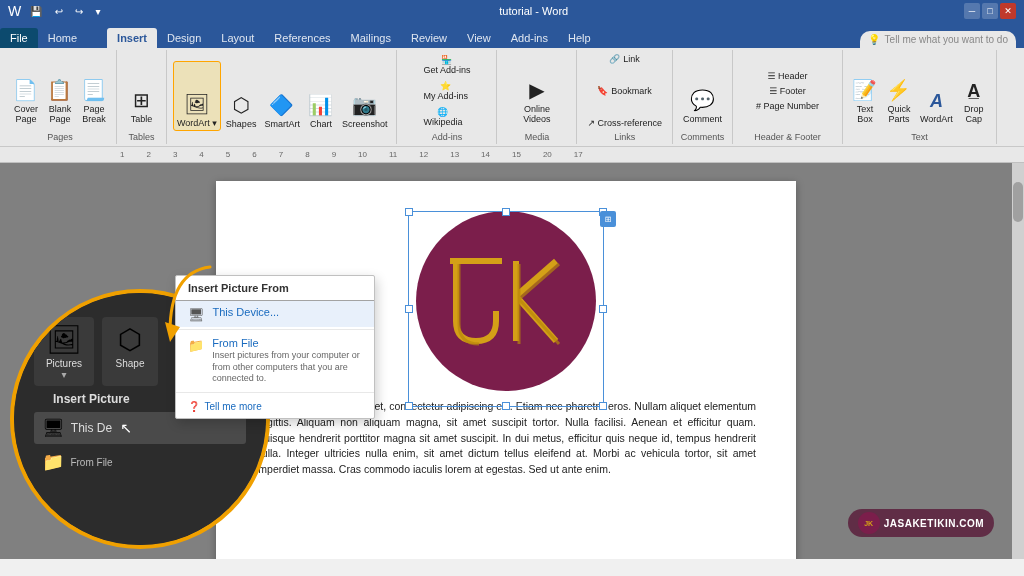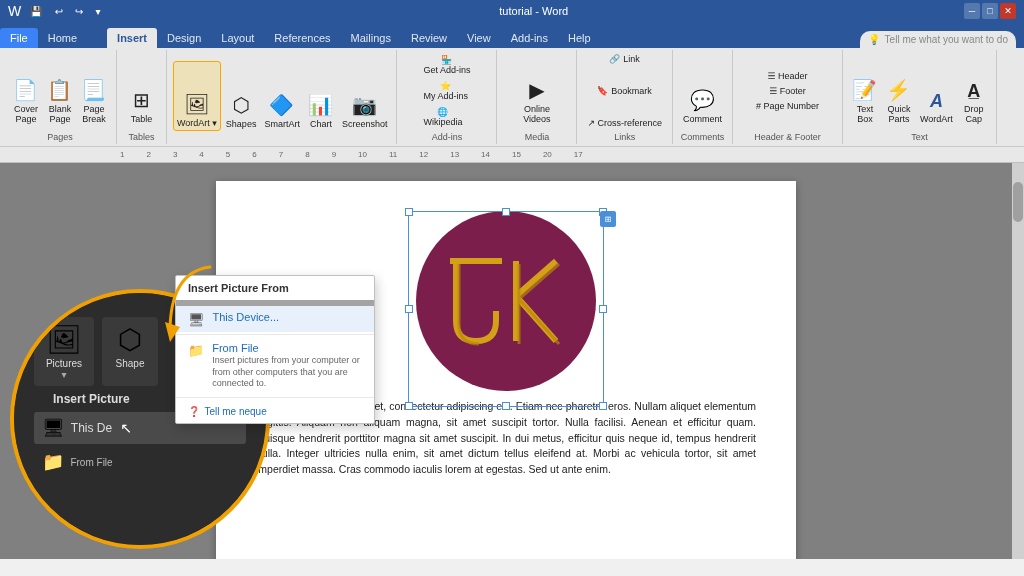--- a/index.html
+++ b/index.html
@@ -181,21 +181,21 @@
       box-shadow: 2px 4px 12px rgba(0,0,0,0.2);
       width: 200px;
       z-index: 100;
       border-radius: 2px;
     }
     .dropdown-header {
       padding: 6px 12px;
       font-size: 11px;
       font-weight: 600;
       color: #333;
-      border-bottom: 6px solid #a3a3a3;
+      border-bottom: 1px solid #a3a3a3;
     }
     .dropdown-item {
       padding: 5px 12px;
       font-size: 11px;
       cursor: pointer;
       display: flex;
       align-items: flex-start;
       gap: 8px;
     }
     .dropdown-item:hover, .dropdown-item.active {
@@ -314,21 +314,21 @@
   </div>
   <span style="font-size:11px;">tutorial - Word</span>
   <div class="title-bar-controls">
     <div class="title-btn">─</div>
     <div class="title-btn">□</div>
     <div class="title-btn" style="background:#c0392b;">✕</div>
   </div>
 </div>
 
 <div class="ribbon-tabs">
-  <div class="ribbon-tab" style="background:#3b82f6;color:white;">File</div>
+  <div class="ribbon-tab" style="background:#0c4a6e;color:white;">File</div>
   <div class="ribbon-tab">Home</div>
   <div class="ribbon-tab active">Insert</div>
   <div class="ribbon-tab">Design</div>
   <div class="ribbon-tab">Layout</div>
   <div class="ribbon-tab">References</div>
   <div class="ribbon-tab">Mailings</div>
   <div class="ribbon-tab">Review</div>
   <div class="ribbon-tab">View</div>
   <div class="ribbon-tab">Add-ins</div>
   <div class="ribbon-tab">Help</div>
@@ -565,21 +565,21 @@
     <div class="dropdown-item">
       <span class="dropdown-item-icon">📁</span>
       <div class="dropdown-item-content">
         <div class="dropdown-item-title">From File</div>
         <div class="dropdown-item-desc">Insert pictures from your computer or from other computers that you are connected to.</div>
       </div>
     </div>
     <div class="dropdown-divider"></div>
     <div class="dropdown-help">
       <span>❓</span>
-      <span>Tell me neque</span>
+      <span>Tell me more</span>
     </div>
   </div>
 
   <div style="position:absolute;bottom:10px;left:10px;width:260px;height:260px;border-radius:50%;border:4px solid #f0a000;background:rgba(40,40,40,0.88);overflow:hidden;z-index:50;">
     <div style="width:100%;height:100%;border-radius:50%;overflow:hidden;background:#2c2c2c;display:flex;flex-direction:column;padding:24px 20px;">
 
       <div style="display:flex;gap:8px;margin-bottom:6px;">
         <div style="display:flex;flex-direction:column;align-items:center;background:#3a3a3a;border-radius:4px;padding:6px;min-width:60px;">
           <span style="font-size:28px;">🖼</span>
           <span style="font-size:10px;color:#ddd;margin-top:2px;">Pictures</span>
@@ -607,14 +607,20 @@
     </div>
   </div>
 
   <div style="position:absolute;top:115px;left:160px;z-index:160;pointer-events:none;">
     <svg width="60" height="80" viewBox="0 0 60 80">
       <path d="M50,5 Q10,10 10,70" stroke="#f0a000" stroke-width="3" fill="none" stroke-linecap="round"></path>
       <polygon points="10,80 5,60 20,65" fill="#f0a000"></polygon>
     </svg>
   </div>
 
+  <div class="watermark">
+    <div class="watermark-logo">
+      <span style="font-size:7px;font-weight:bold;color:#d4a017;">JK</span>
+    </div>
+    <span class="watermark-text">JASAKETIKIN.COM</span>
+  </div>
 
 </div>
 
 </body></html>

